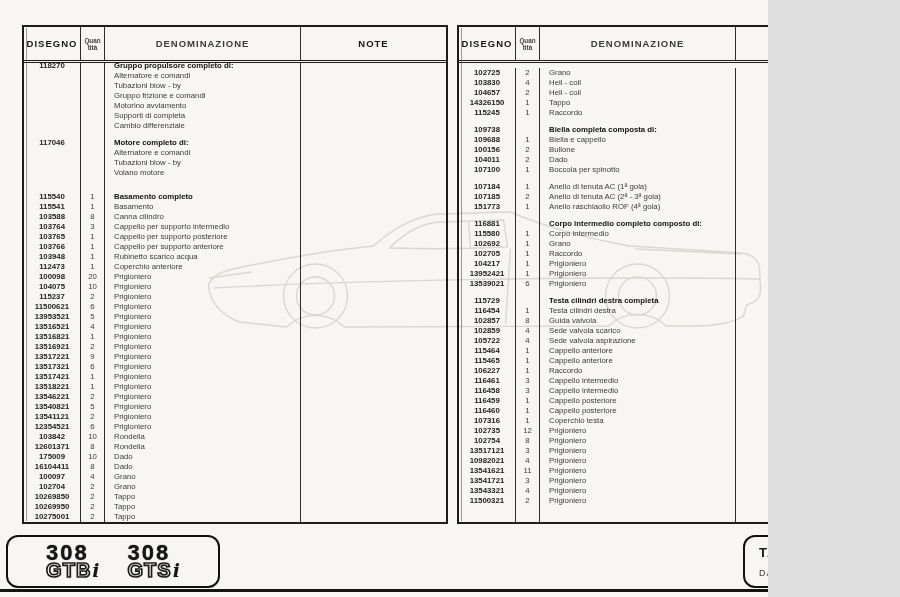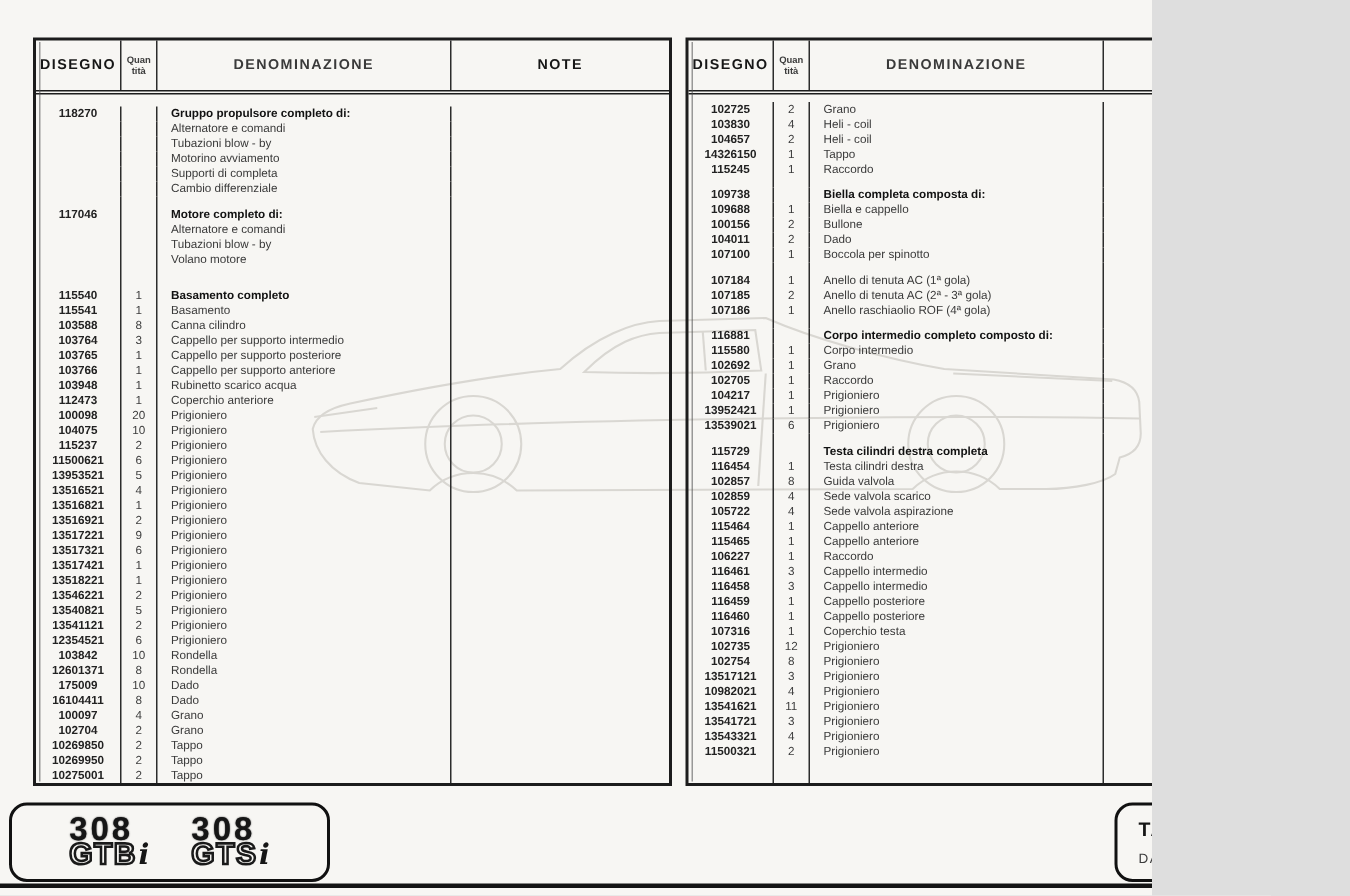--- a/index.html
+++ b/index.html
@@ -99,20 +99,26 @@
         </div>
         <div class="trow">
           <div class="cell c-dis"></div>
           <div class="cell c-qty"></div>
           <div class="cell c-den">Tubazioni blow - by</div>
           <div class="cell c-note"></div>
         </div>
         <div class="trow">
           <div class="cell c-dis"></div>
           <div class="cell c-qty"></div>
+          <div class="cell c-den">Gruppo frizione e comandi</div>
+          <div class="cell c-note"></div>
+        </div>
+        <div class="trow">
+          <div class="cell c-dis"></div>
+          <div class="cell c-qty"></div>
           <div class="cell c-den">Motorino avviamento</div>
           <div class="cell c-note"></div>
         </div>
         <div class="trow">
           <div class="cell c-dis"></div>
           <div class="cell c-qty"></div>
           <div class="cell c-den">Supporti di completa</div>
           <div class="cell c-note"></div>
         </div>
         <div class="trow">
@@ -447,21 +453,21 @@
           <div class="cell c-den">Anello di tenuta AC (1ª gola)</div>
           <div class="cell c-note"></div>
         </div>
         <div class="trow">
           <div class="cell c-dis">107185</div>
           <div class="cell c-qty">2</div>
           <div class="cell c-den">Anello di tenuta AC (2ª - 3ª gola)</div>
           <div class="cell c-note"></div>
         </div>
         <div class="trow">
-          <div class="cell c-dis">107186</div>
+          <div class="cell c-dis">151773</div>
           <div class="cell c-qty">1</div>
           <div class="cell c-den">Anello raschiaolio ROF (4ª gola)</div>
           <div class="cell c-note"></div>
         </div>
         <div class="trow gap">
           <div class="cell c-dis"></div>
           <div class="cell c-qty"></div>
           <div class="cell c-den"></div>
           <div class="cell c-note"></div>
         </div>

